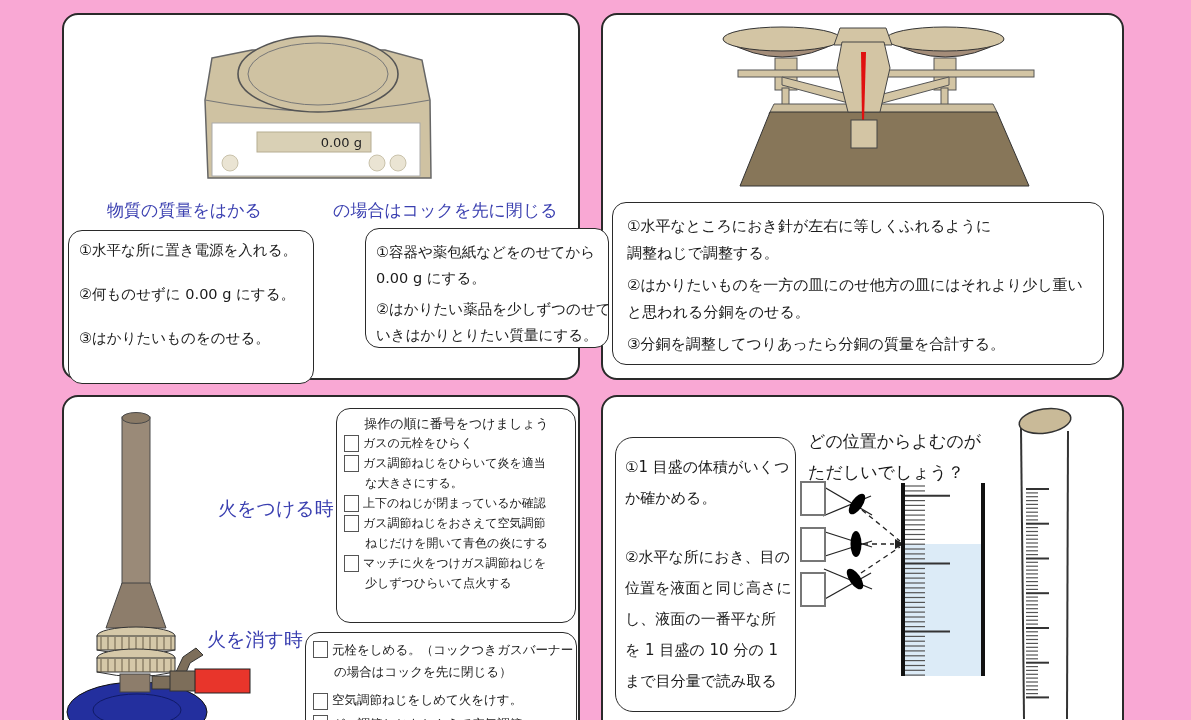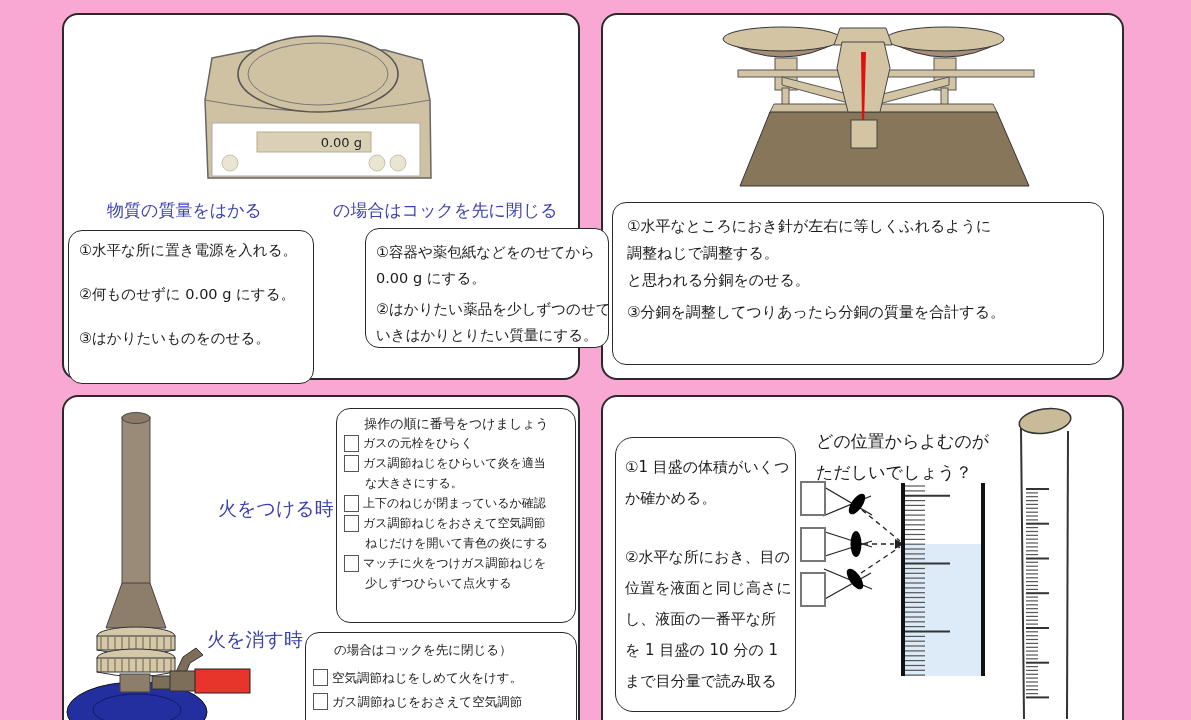--- a/index.html
+++ b/index.html
@@ -50,21 +50,21 @@
   #box-ext{left:305px;top:632px;width:272px;height:122px;padding:6px 6px 0 7px;}
   .cl-title{font-size:13px;text-align:center;line-height:19px;}
   .cl-item{display:flex;gap:4px;align-items:flex-start;}
   .cl-text{font-size:12px;line-height:20px;white-space:nowrap;}
   #box-ext .cl-text{font-size:12.5px;line-height:22px;}
   .cl-cont{font-size:12px;line-height:20px;padding-left:21px;white-space:nowrap;}
   #box-ext .cl-cont{font-size:12.5px;line-height:22px;}
   .cb{
     flex:0 0 auto;width:13px;height:15px;border:1.6px solid #555;background:#fff;margin-top:2px;
   }
-  #box-ext .m1{margin-top:6px;}
+  #box-ext .m1{margin-top:6px;align-items:center;}
   #box-ext .m2{margin-top:2px;}
 
   .cb-big{
     position:absolute;width:22px;height:31px;border:2px solid #777;background:#fff;
   }
 </style>
 </head>
 <body>
 
 <div class="page">
@@ -301,20 +301,21 @@
   <div class="rbox" id="box-right">
     <div class="line">①容器や薬包紙などをのせてから</div>
     <div class="line">0.00 g にする。</div>
     <div class="line gap">②はかりたい薬品を少しずつのせて</div>
     <div class="line">いきはかりとりたい質量にする。</div>
   </div>
 
   <div class="rbox" id="box-beam">
     <div class="line">①水平なところにおき針が左右に等しくふれるように</div>
     <div class="line">調整ねじで調整する。</div>
+    <div class="line gap">②はかりたいものを一方の皿にのせ他方の皿にはそれより少し重い</div>
     <div class="line">と思われる分銅をのせる。</div>
     <div class="line gap">③分銅を調整してつりあったら分銅の質量を合計する。</div>
   </div>
 
   <div class="txt burner-label" style="left:197px;top:496px;margin-left:21px;">火をつける時</div>
   <div class="txt burner-label" style="left:207px;top:627px;">火を消す時</div>
 
   <div class="rbox" id="box-light">
     <div class="cl-title">操作の順に番号をつけましょう</div>
     <div class="cl-item">
@@ -336,20 +337,24 @@
       </div>
     <div class="cl-cont">ねじだけを開いて青色の炎にする</div>
     <div class="cl-item">
         <span class="cb"></span>
       <span class="cl-text">マッチに火をつけガス調節ねじを</span>
       </div>
     <div class="cl-cont">少しずつひらいて点火する</div>
   </div>
 
   <div class="rbox" id="box-ext">
+    <div class="cl-item">
+        <span class="cb"></span>
+      <span class="cl-text">元栓をしめる。（コックつきガスバーナー</span>
+      </div>
     <div class="cl-cont">の場合はコックを先に閉じる）</div>
     <div class="cl-item m1">
         <span class="cb"></span>
       <span class="cl-text">空気調節ねじをしめて火をけす。</span>
       </div>
     <div class="cl-item m2">
         <span class="cb"></span>
       <span class="cl-text">ガス調節ねじをおさえて空気調節</span>
       </div>
   </div>
@@ -357,21 +362,21 @@
   <div class="rbox" id="box-cyl">
     <div class="line">①1 目盛の体積がいくつ</div>
     <div class="line">か確かめる。</div>
     <div class="line gap">②水平な所におき、目の</div>
     <div class="line">位置を液面と同じ高さに</div>
     <div class="line">し、液面の一番平な所</div>
     <div class="line">を 1 目盛の 10 分の 1</div>
     <div class="line">まで目分量で読み取る</div>
   </div>
 
-  <div class="txt question" style="left:808px;top:426px;margin-left:8px;">
+  <div class="txt question" style="left:808px;top:426px;">
     <div class="line">どの位置からよむのが</div>
     <div class="line">ただしいでしょう？</div>
   </div>
 
   <div class="cb-big" style="left:800px;top:481px;"></div>
   <div class="cb-big" style="left:800px;top:527px;"></div>
   <div class="cb-big" style="left:800px;top:572px;"></div>
 
 </div>
 

